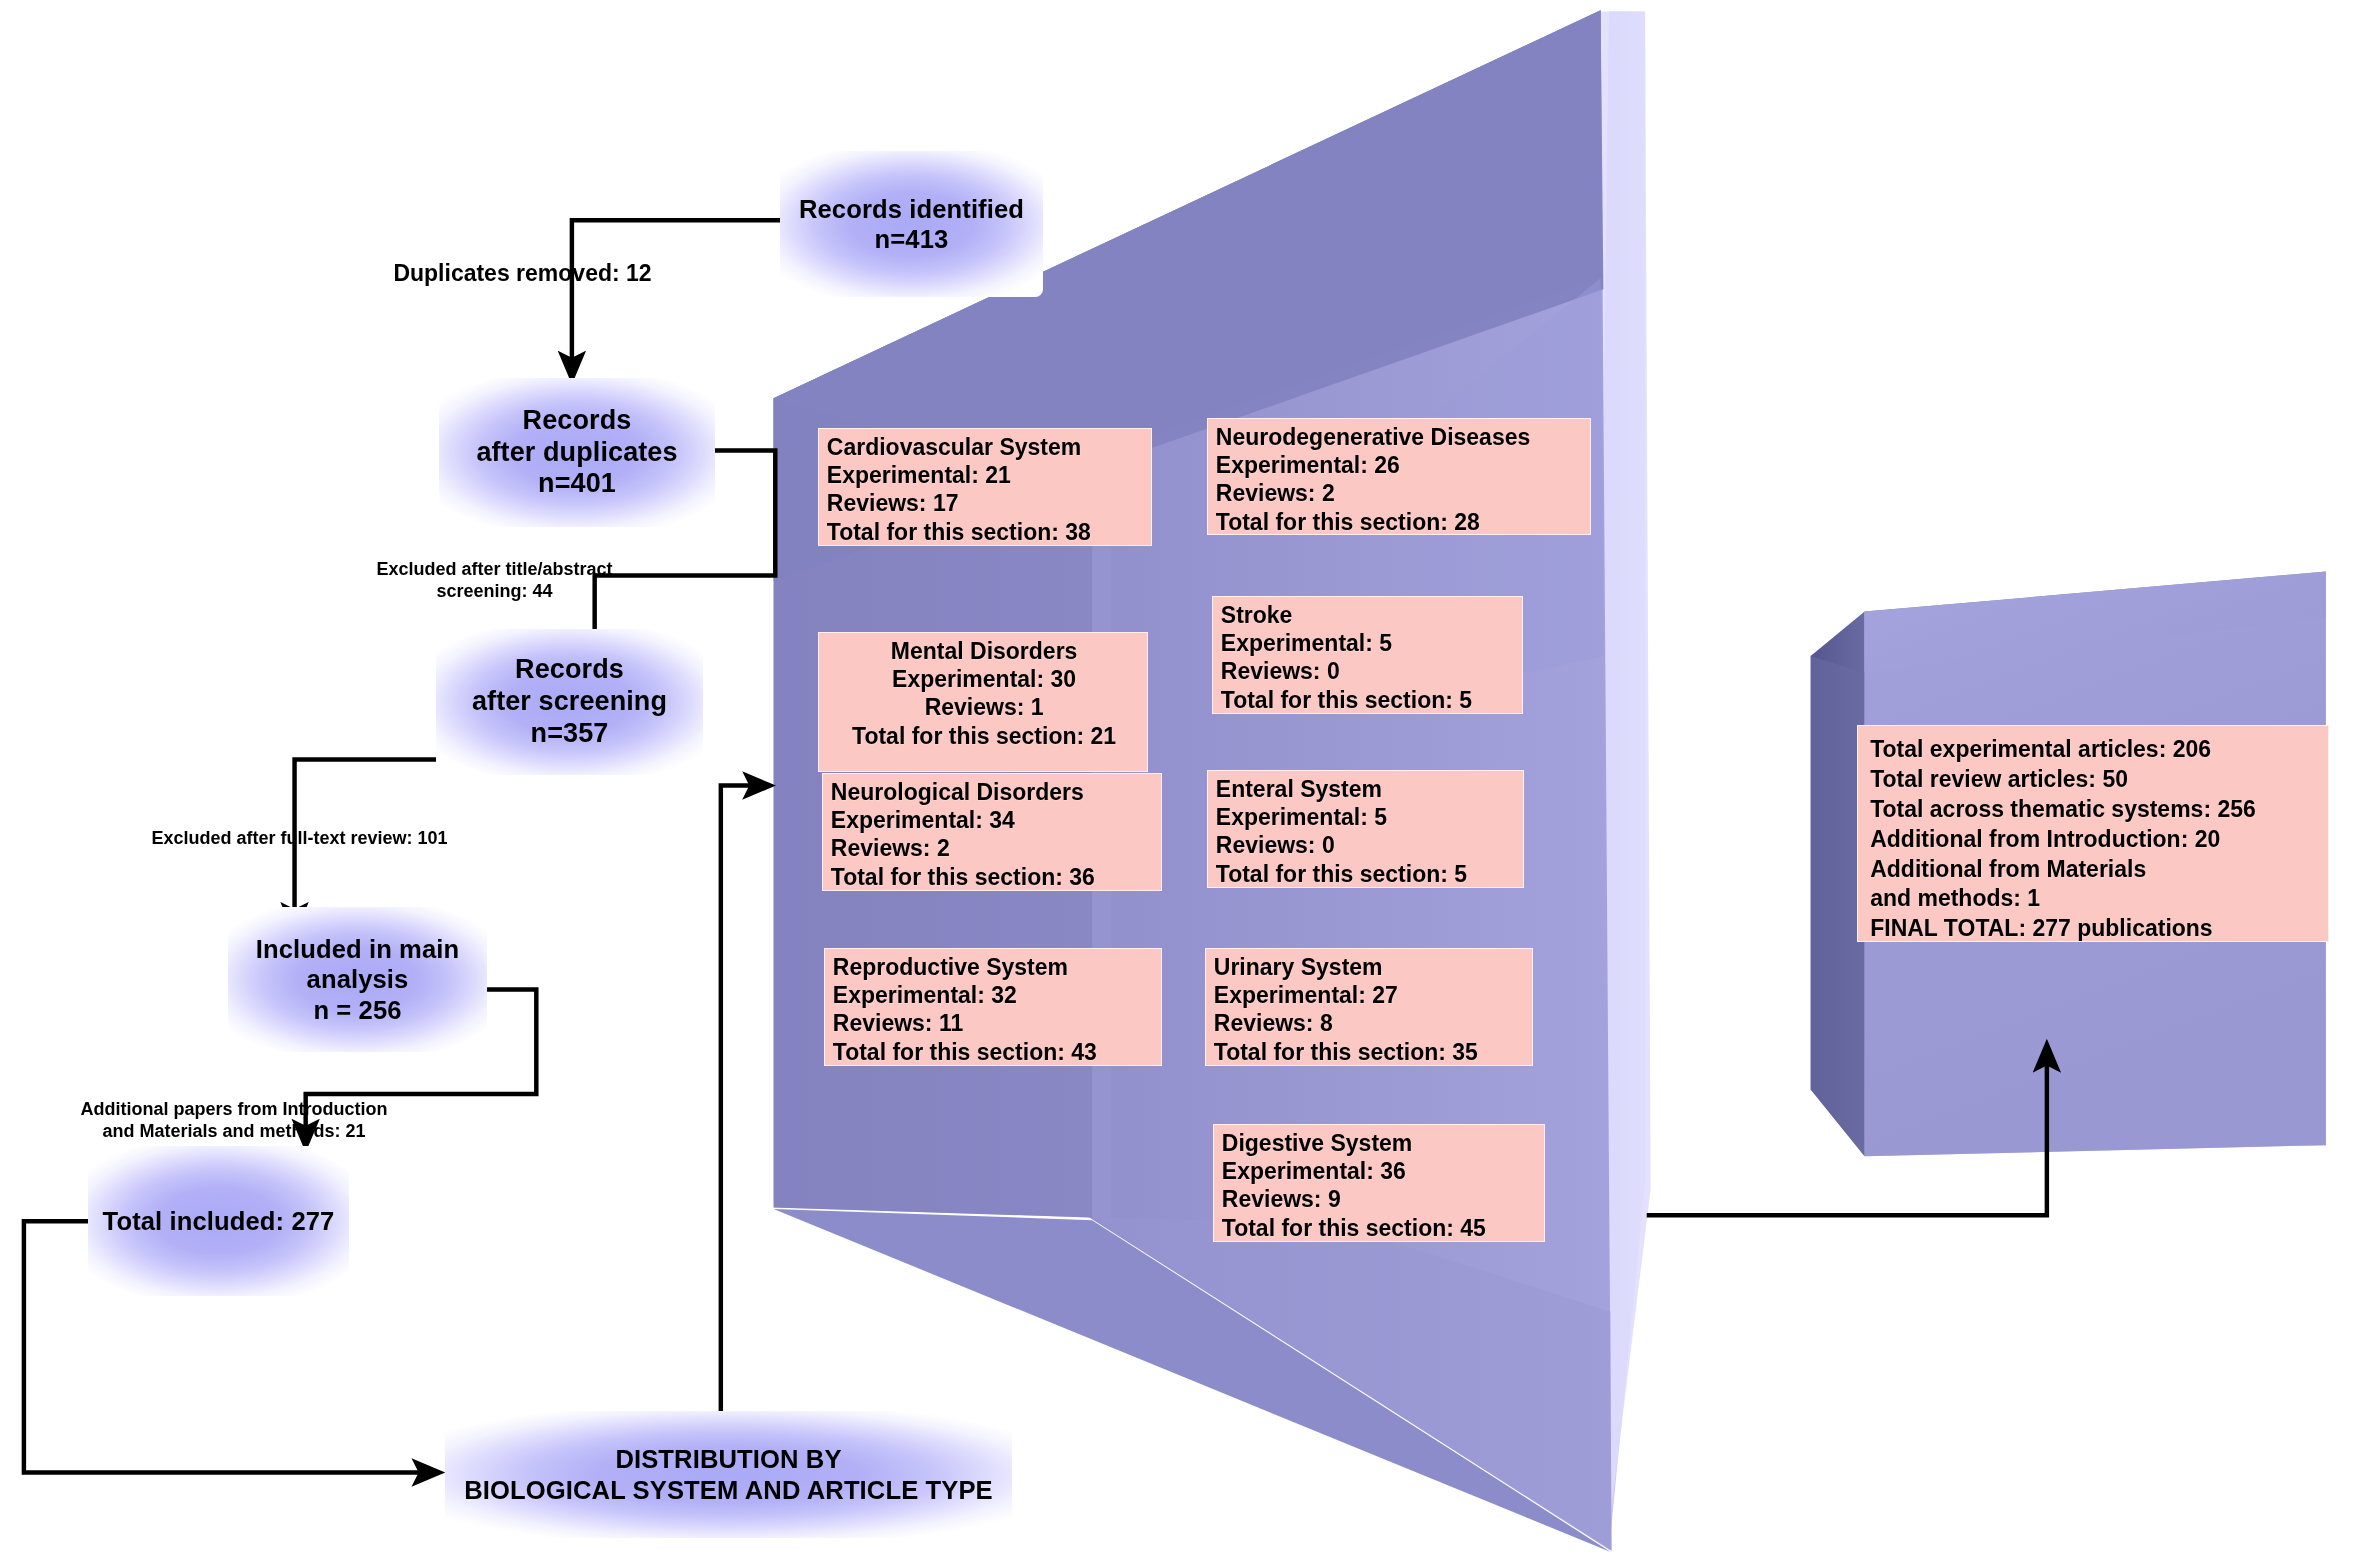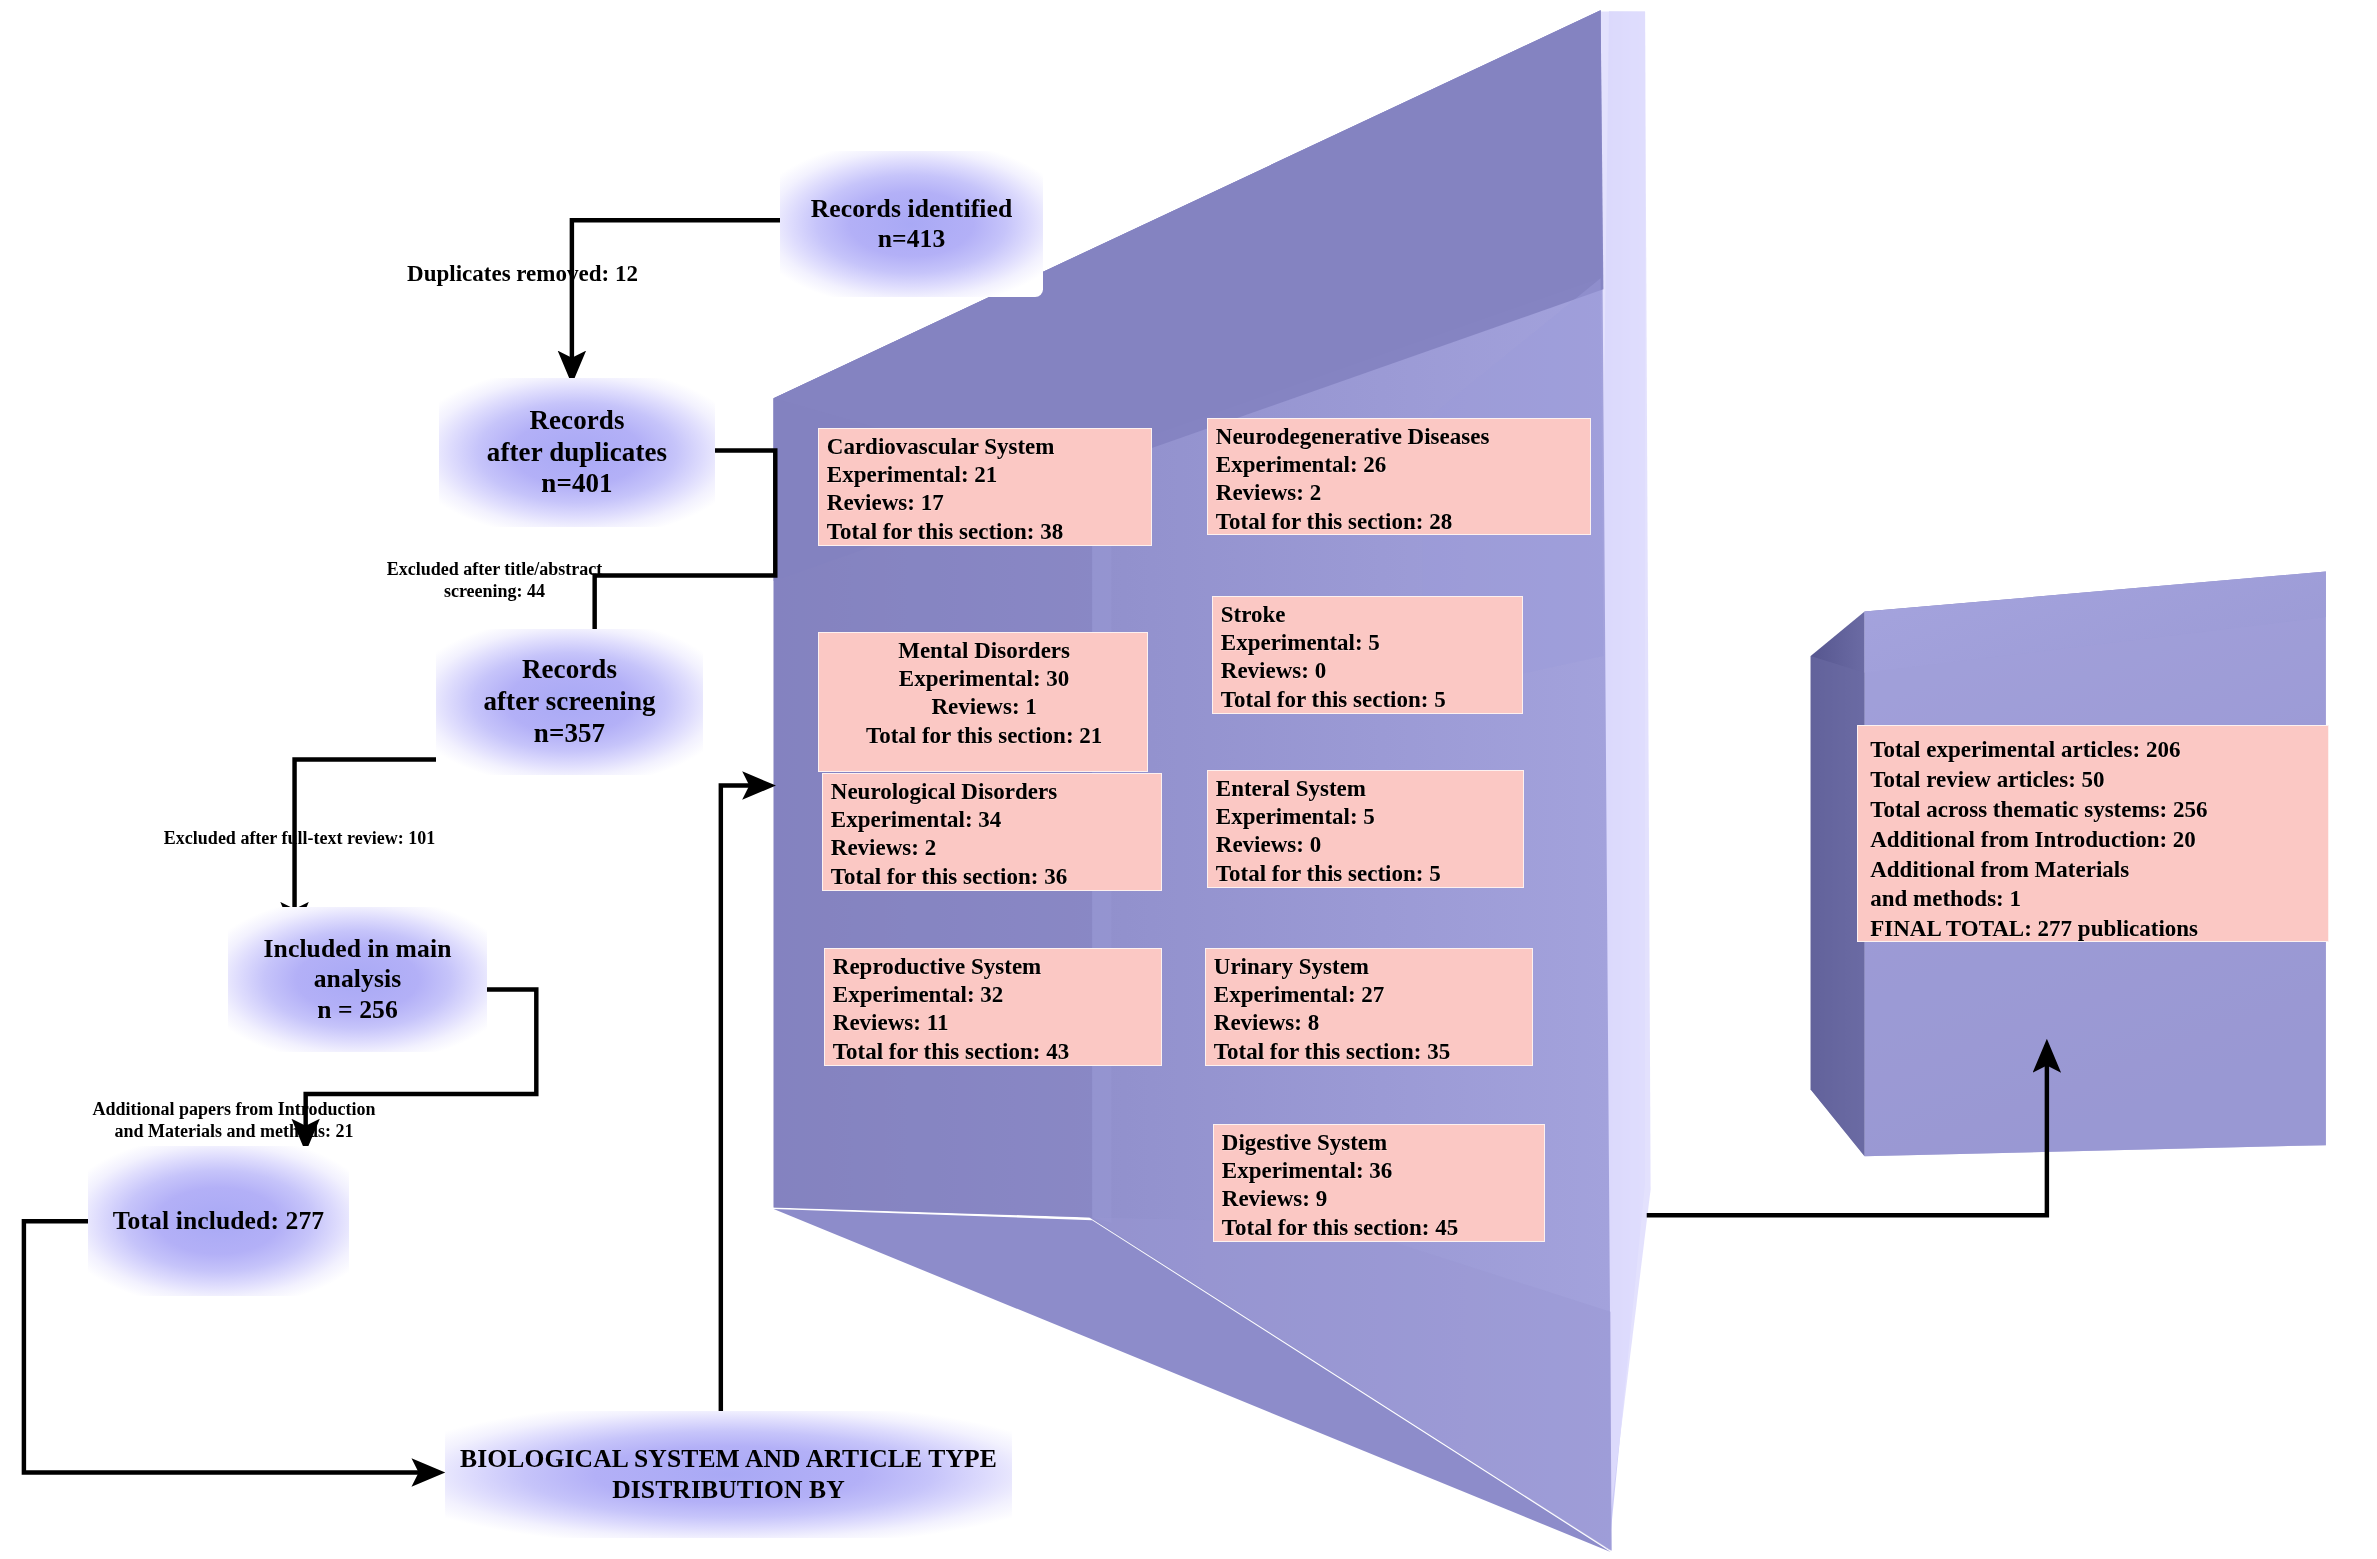--- a/index.html
+++ b/index.html
@@ -1,17 +1,17 @@
 <!DOCTYPE html>
 <html style="font-size:9px"><head>
 <meta charset="utf-8">
 <style>
   html,body{margin:0;padding:0;background:#ffffff;}
   body{font-family:"Liberation Sans", sans-serif;}
-  #stage{position:relative;width:2377px;height:1560px;background:#fff;overflow:hidden;font-family:Liberation Serif, serif;}
+  #stage{position:relative;width:2377px;height:1560px;background:#fff;overflow:hidden;}
 
   
   .pnode{
     position:absolute;
     display:flex;align-items:center;justify-content:center;
     text-align:center;
     color:#000;
     font-weight:bold;
     line-height:1.18;
     background:
@@ -176,22 +176,22 @@
   </div>
 
   <div class="pnode" style="left:88px;top:1146px;width:261px;height:150px;font-size:25.6px;">
     <div>
       <span>Total included: 277</span>
     </div>
   </div>
 
   <div class="pnode" style="left:445px;top:1411px;width:567px;height:127px;font-size:25.6px;">
     <div>
+      <span>DISTRIBUTION BY</span>
       <span>BIOLOGICAL SYSTEM AND ARTICLE TYPE</span>
-      <span>DISTRIBUTION BY</span>
     </div>
   </div>
 
   <div class="elabel" style="left:389px;top:260px;width:267px;font-size:23px;">Duplicates removed: 12</div>
 
   <div class="elabel" style="left:311px;top:559px;width:367px;font-size:18px;">Excluded after title/abstract
 screening: 44</div>
 
   <div class="elabel" style="left:94px;top:828px;width:411px;font-size:18px;">Excluded after full-text review: 101</div>
 

